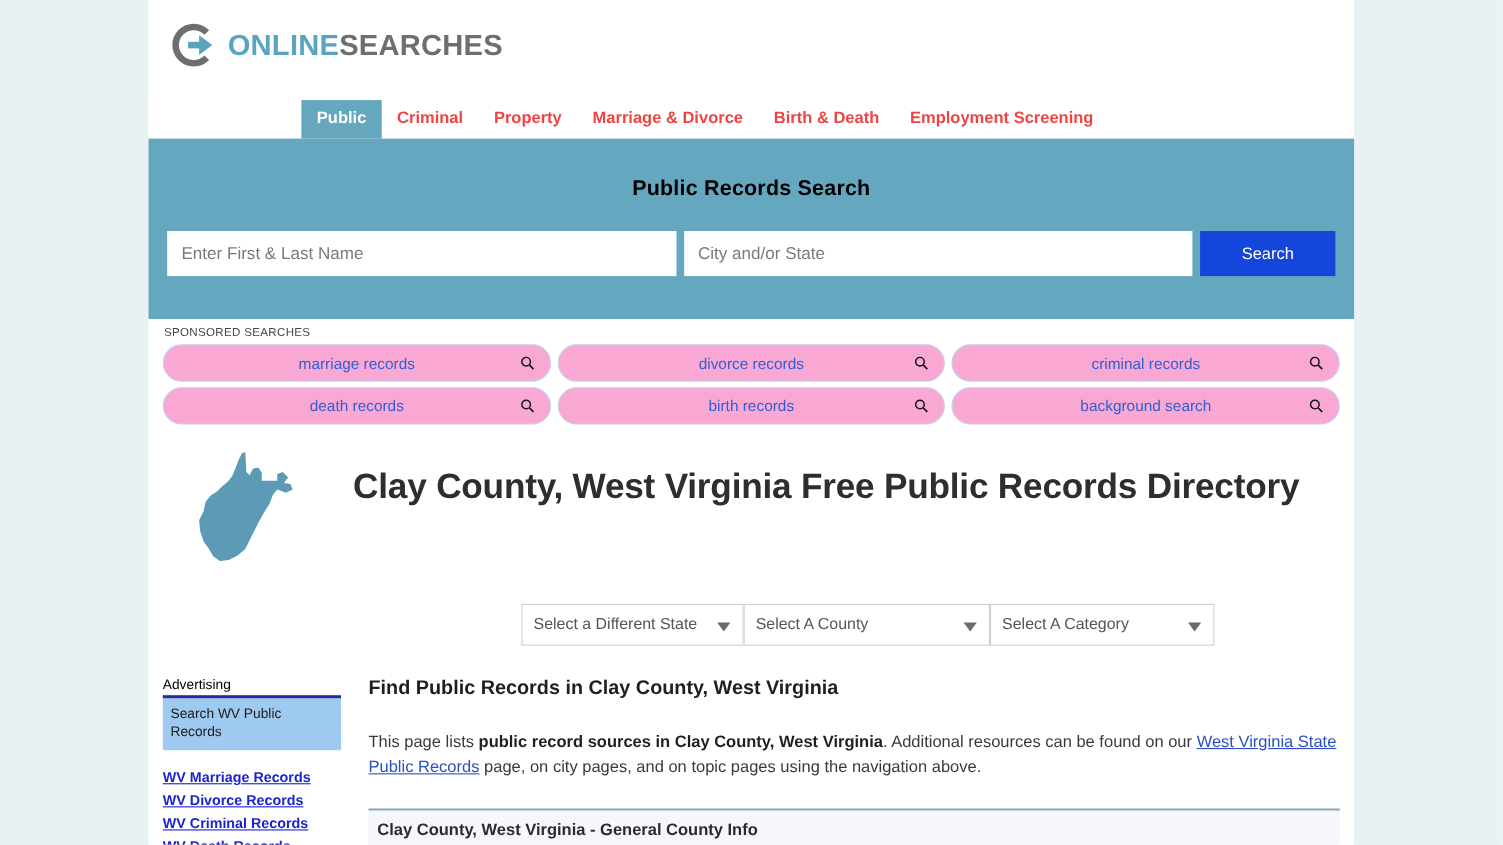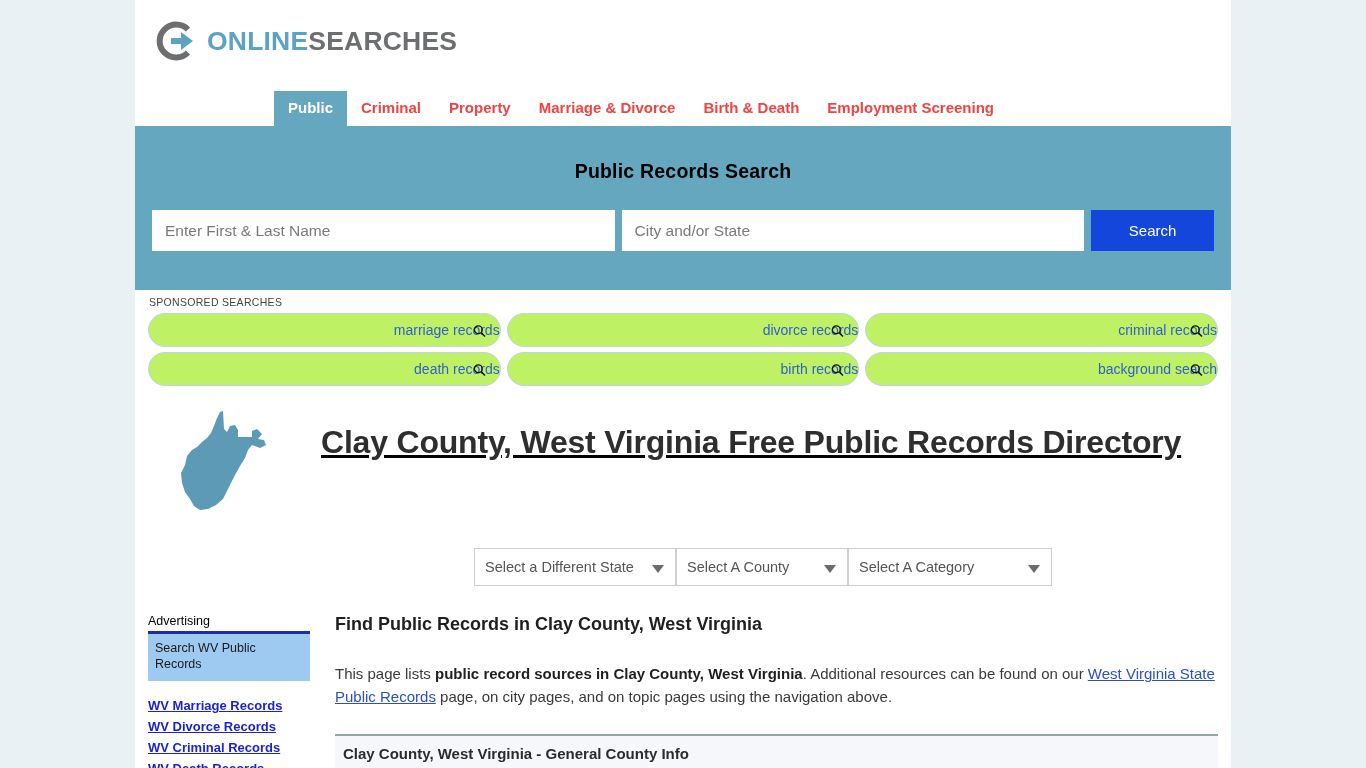--- a/index.html
+++ b/index.html
@@ -124,44 +124,43 @@
   .pill-row {
     display: flex;
     gap: 6px;
     margin-bottom: 5px;
   }
   .pill {
     flex: 1 1 0;
     height: 34px;
     border: 1px solid #c2d2ea;
     border-radius: 18px;
-    background: #bef264;
+    background: #f9a8d4;
     display: flex;
     align-items: center;
-    justify-content: flex-end;
+    justify-content: center;
     position: relative;
     cursor: pointer;
   }
   .pill-label {
     color: #2f5fd0;
     font-size: 14px;
   }
   .pill-mag {
     position: absolute;
     right: 14px;
     top: 50%;
     transform: translateY(-50%);
     width: 13px; height: 13px;
   }
 
   
   .title-block {
     display: flex;
     padding: 14px 13px 0 13px;
-    text-decoration: underline;
   }
   .state-map {
     width: 120px;
     flex: 0 0 120px;
     padding-top: 4px;
     padding-left: 30px;
   }
   .title-text {
     font-size: 32px;
     font-weight: bold;
@@ -197,21 +196,21 @@
     position: absolute;
     right: 11px;
     top: 50%;
     margin-top: -2px;
     width: 0; height: 0;
     border-left: 6px solid transparent;
     border-right: 6px solid transparent;
     border-top: 8px solid #6b6b6b;
   }
   #sel-state { width: 202px; }
-  #sel-county { width: 172px; }
+  #sel-county { width: 224px; }
   #sel-category { width: 204px; }
 
   
   .lower {
     display: flex;
     padding: 0 13px;
     margin-top: 28px;
   }
   .sidebar {
     width: 162px;

